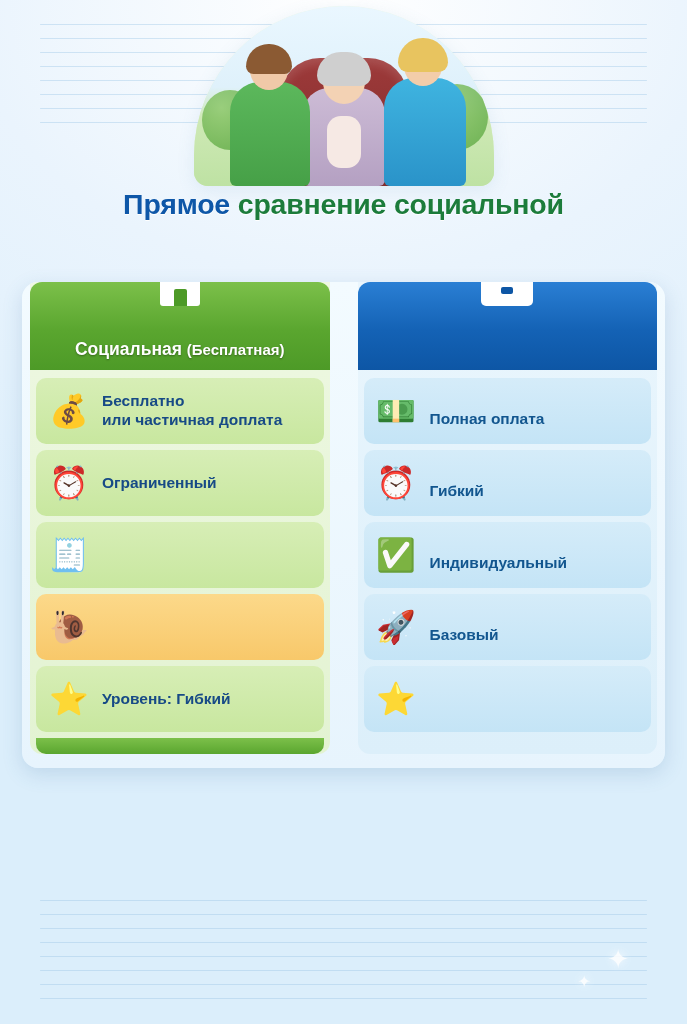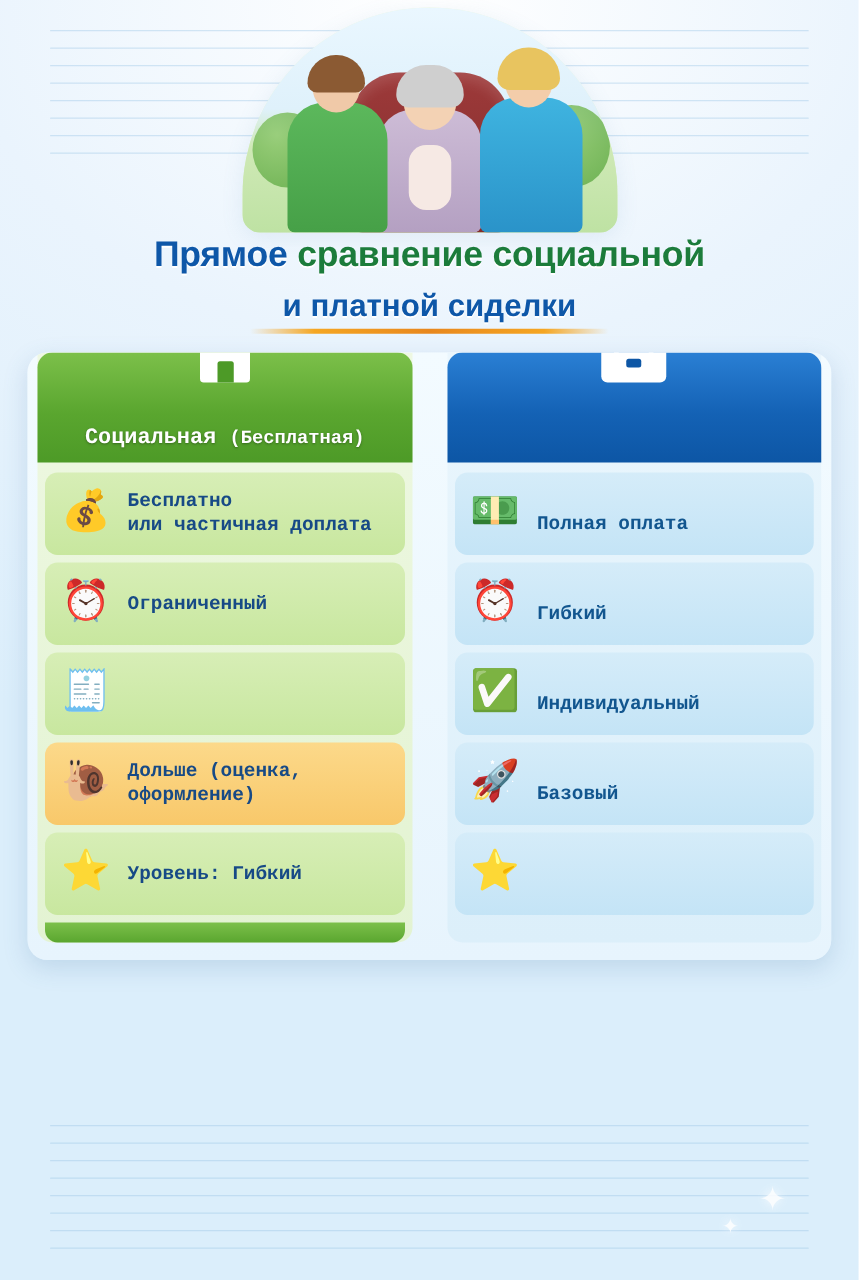--- a/index.html
+++ b/index.html
@@ -225,21 +225,20 @@
     padding: 0 0 14px 0;
     box-sizing: border-box;
     overflow: hidden;
   }
 
   .cols {
     display: flex;
     gap: 28px;
     padding: 0 8px;
     box-sizing: border-box;
-    font-family: Liberation Mono, monospace;
   }
 
   .col {
     flex: 1 1 50%;
     min-width: 0;
   }
 
   .col-head {
     position: relative;
     height: 88px;
@@ -428,24 +427,20 @@
       <div class="head"></div>
       <div class="hair"></div>
     </div>
   </div>
 
   <div class="title-wrap">
     <div class="title-line1">
       <span class="blue">Прямое</span>
       <span>сравнение социальной</span>
     </div>
-    <div class="title-line2-box">
-      <div class="title-line2">и платной сиделки</div>
-      <div class="title-underline"></div>
-    </div>
   </div>
 
   <div class="table">
     <div class="cols">
 
       <div class="col green-col">
         <div class="col-head green">
           <div class="head-icon house">
             <div class="base"></div>
               <div class="door"></div>
@@ -467,22 +462,20 @@
             <div class="row-icon">⏰</div>
             <div class="row-text" style="white-space:pre-line">Ограниченный</div>
           </div>
 
           <div class="row g-green">
             <div class="row-icon">🧾</div>
           </div>
 
           <div class="row g-orange">
             <div class="row-icon">🐌</div>
-            <div class="row-text" style="white-space:pre-line">Дольше (оценка,
-оформление)</div>
           </div>
 
           <div class="row g-green">
             <div class="row-icon">⭐</div>
             <div class="row-text" style="white-space:pre-line">Уровень: Гибкий</div>
           </div>
 
         </div>
         <div class="col-foot green"></div>
       </div>

